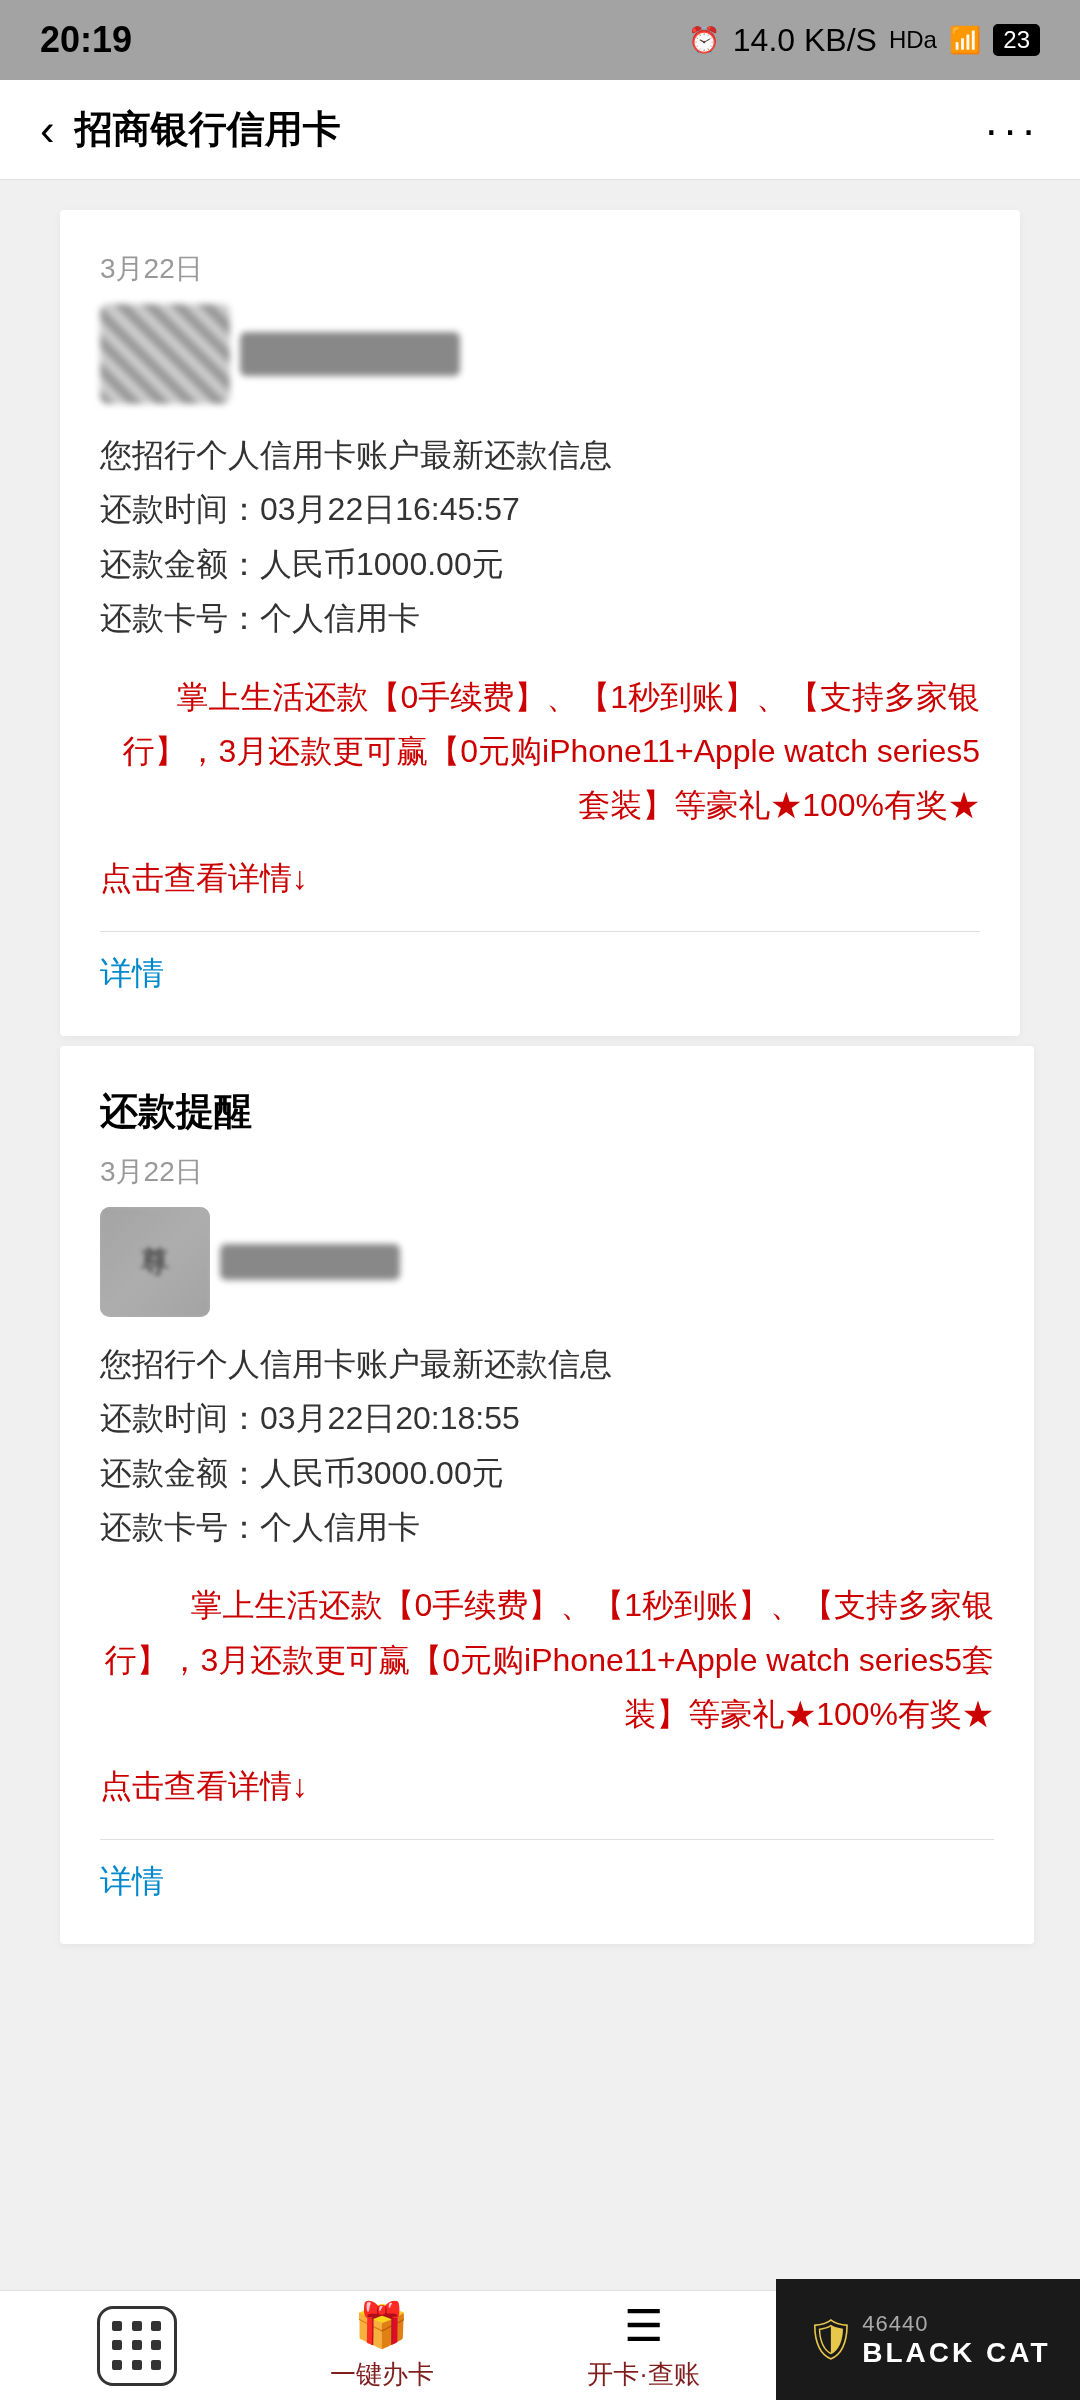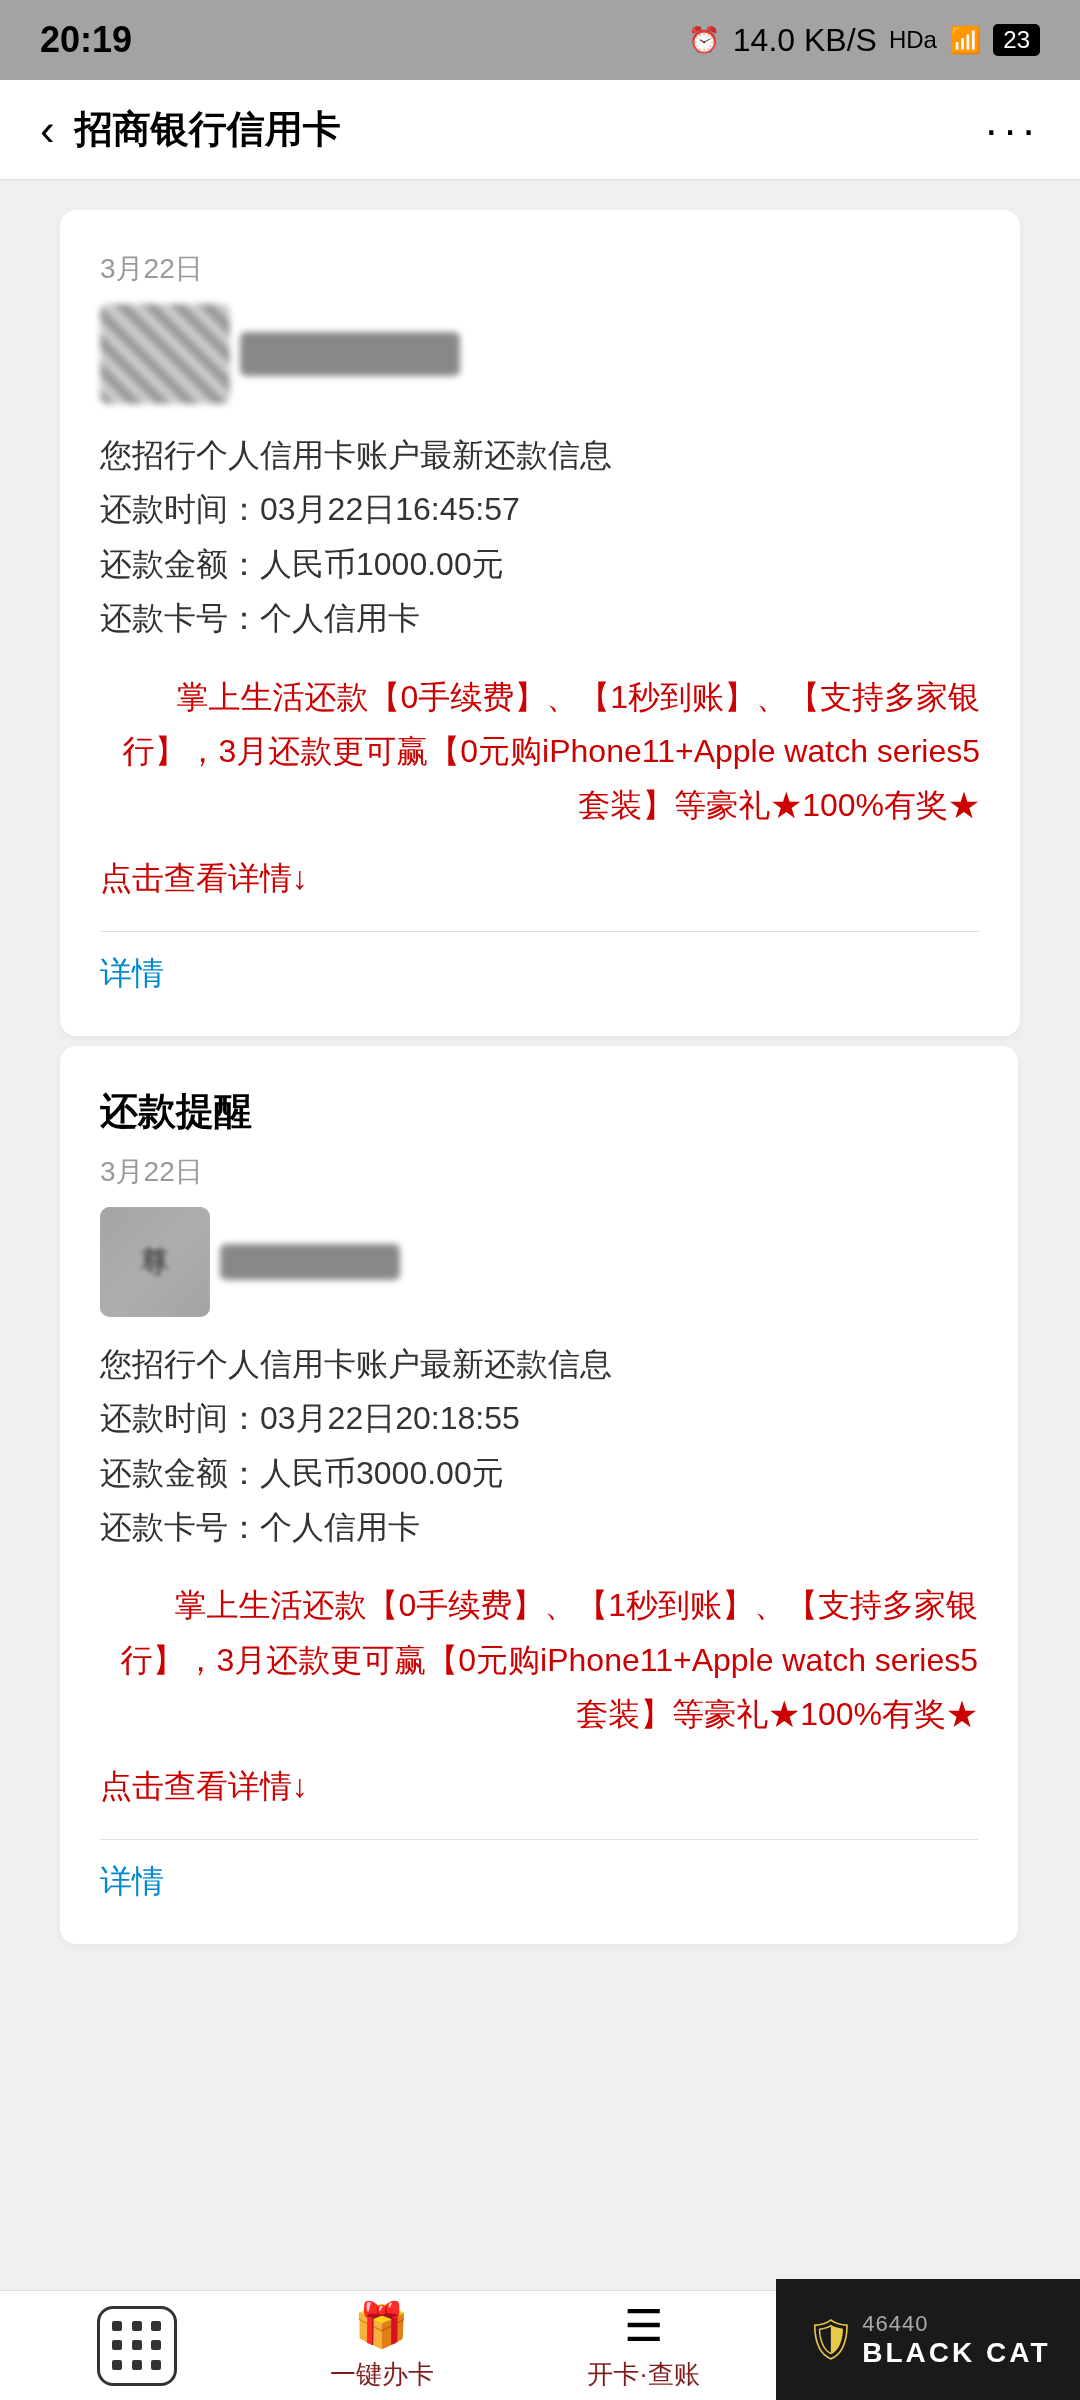--- a/index.html
+++ b/index.html
@@ -62,21 +62,21 @@
     .nav-more {
       font-size: 44px;
       color: #000;
       letter-spacing: 4px;
     }
 
     
     .message-card {
       background: #fff;
       margin: 0 30px;
-      border-radius: 16px;
+      border-radius: 4px;
       padding: 40px;
       box-shadow: 0 2px 8px rgba(0,0,0,0.05);
     }
 
     .message-text {
       font-size: 32px;
       color: #333;
       line-height: 1.7;
       margin-bottom: 24px;
     }
@@ -308,21 +308,21 @@
 
       <div class="link-text">点击查看详情↓</div>
 
       <div class="divider"></div>
 
       <div class="detail-link">详情</div>
     </div>
   </div>
 
 
-  <div style="padding: 0 32px 160px 30px;">
+  <div style="padding: 0 16px 160px 30px;">
     <div class="message-card">
 
       <div class="message-header-title">还款提醒</div>
 
       <div class="message-subdate">3月22日</div>
 
       <div style="display:flex;align-items:center;gap:10px;margin-bottom:20px;">
         <div class="second-msg-avatar">
           <div class="blur-overlay"></div>
           <span class="avatar-small-text">尊</span>

